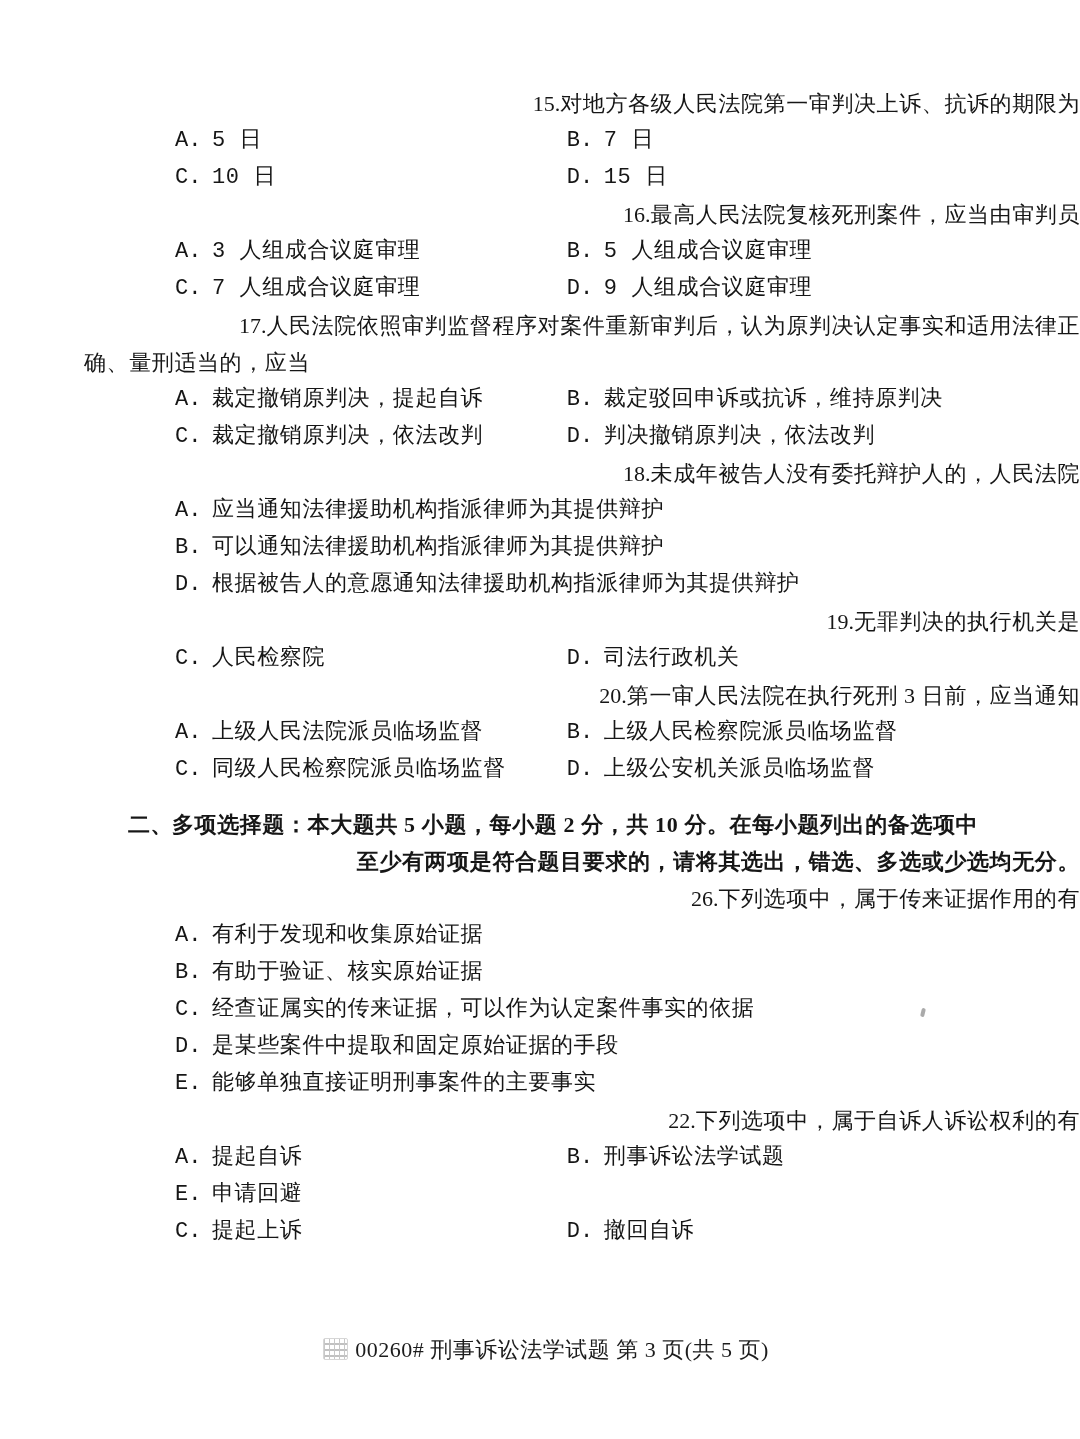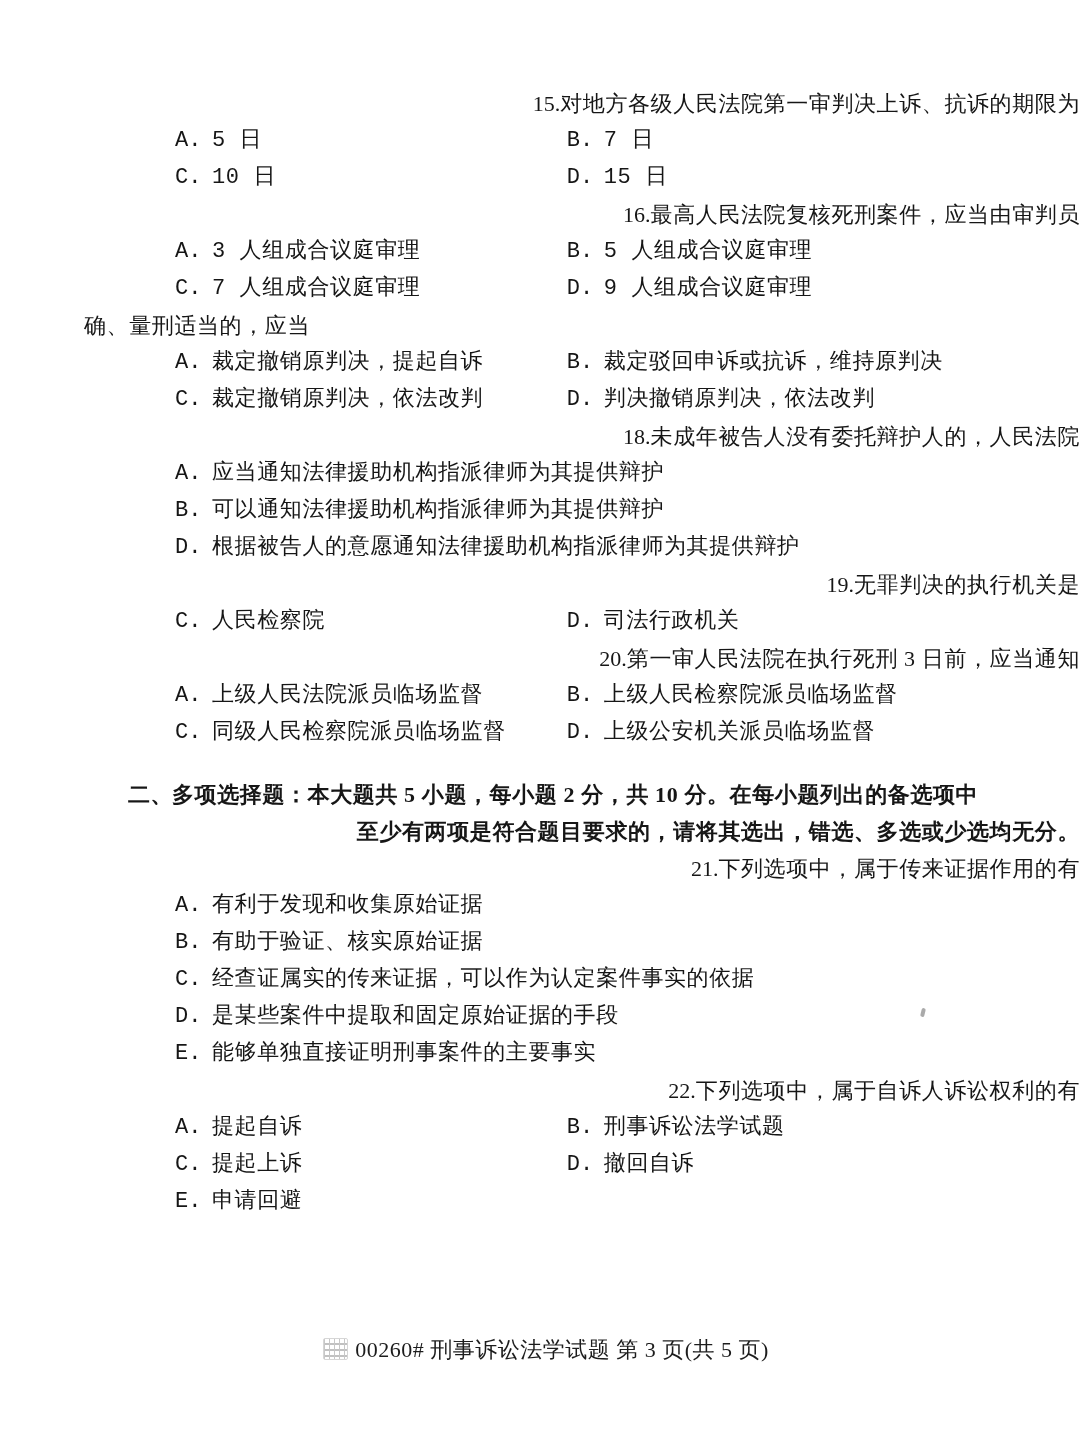--- a/index.html
+++ b/index.html
@@ -13,21 +13,21 @@
   .page{position:relative;width:1080px;height:1439px;background:#fff;}
   .content{position:absolute;top:85px;left:0;width:1080px;}
   .row{height:37px;line-height:37px;font-size:22px;white-space:nowrap;letter-spacing:0.6px;}
   .q-row{padding-left:60px;text-align:right;}
   .q-num{display:inline-block;width:44px;letter-spacing:0;}
   .q-cont{padding-left:84px;}
   .opt-row{padding-left:175px;font-family:Liberation Mono, monospace;}
   .opt{display:inline-block;}
   .opt-first{display:inline-block;width:378px;}
   .opt-label{display:inline-block;width:37px;letter-spacing:0;}
-  .sec-header{margin-top:25px;font-weight:bold;}
+  .sec-header{margin-top:18px;font-weight:bold;}
   .sec-row1{padding-left:128px;}
   .sec-label{display:inline-block;width:44px;}
   .sec-row2{padding-left:74px;text-align:right;}
   .footer{
     position:absolute;top:1331px;left:0;width:100%;
     height:37px;line-height:37px;text-align:center;
     font-size:22px;letter-spacing:0.5px;color:#1c1c1c;
     transform:translateX(6px);
   }
   .stamp{
@@ -67,20 +67,21 @@
         <span class="opt-first"><span class="opt-label">A.</span><span>3 人组成合议庭审理</span></span>
         <span class="opt"><span class="opt-label">B.</span><span>5 人组成合议庭审理</span></span>
       </div>
       <div class="row opt-row">
         <span class="opt-first"><span class="opt-label">C.</span><span>7 人组成合议庭审理</span></span>
         <span class="opt"><span class="opt-label">D.</span><span>9 人组成合议庭审理</span></span>
       </div>
     </div>
 
     <div>
+      <div class="row q-row"><span class="q-num">17.</span><span>人民法院依照审判监督程序对案件重新审判后，认为原判决认定事实和适用法律正</span></div>
       <div class="row q-cont"><span>确、量刑适当的，应当</span></div>
       <div class="row opt-row">
         <span class="opt-first"><span class="opt-label">A.</span><span>裁定撤销原判决，提起自诉</span></span>
         <span class="opt"><span class="opt-label">B.</span><span>裁定驳回申诉或抗诉，维持原判决</span></span>
       </div>
       <div class="row opt-row">
         <span class="opt-first"><span class="opt-label">C.</span><span>裁定撤销原判决，依法改判</span></span>
         <span class="opt"><span class="opt-label">D.</span><span>判决撤销原判决，依法改判</span></span>
       </div>
     </div>
@@ -111,39 +112,39 @@
         <span class="opt"><span class="opt-label">D.</span><span>上级公安机关派员临场监督</span></span>
       </div>
     </div>
 
     <div class="sec-header">
       <div class="row sec-row1"><span class="sec-label">二、</span><span>多项选择题：本大题共 5 小题，每小题 2 分，共 10 分。在每小题列出的备选项中</span></div>
       <div class="row sec-row2"><span>至少有两项是符合题目要求的，请将其选出，错选、多选或少选均无分。</span></div>
     </div>
 
     <div>
-      <div class="row q-row"><span class="q-num">21.</span><span>下列选项中，属于传来证据作用的有</span></div>
+      <div class="row q-row"><span class="q-num">26.</span><span>下列选项中，属于传来证据作用的有</span></div>
       <div class="row opt-row"><span class="opt-label">A.</span><span>有利于发现和收集原始证据</span></div>
       <div class="row opt-row"><span class="opt-label">B.</span><span>有助于验证、核实原始证据</span></div>
       <div class="row opt-row"><span class="opt-label">C.</span><span>经查证属实的传来证据，可以作为认定案件事实的依据</span></div>
       <div class="row opt-row"><span class="opt-label">D.</span><span>是某些案件中提取和固定原始证据的手段</span></div>
       <div class="row opt-row"><span class="opt-label">E.</span><span>能够单独直接证明刑事案件的主要事实</span></div>
     </div>
 
     <div>
       <div class="row q-row"><span class="q-num">22.</span><span>下列选项中，属于自诉人诉讼权利的有</span></div>
       <div class="row opt-row">
         <span class="opt-first"><span class="opt-label">A.</span><span>提起自诉</span></span>
         <span class="opt"><span class="opt-label">B.</span><span>刑事诉讼法学试题</span></span>
       </div>
+      <div class="row opt-row"><span class="opt-label">E.</span><span>申请回避</span></div>
       <div class="row opt-row">
         <span class="opt-first"><span class="opt-label">C.</span><span>提起上诉</span></span>
         <span class="opt"><span class="opt-label">D.</span><span>撤回自诉</span></span>
       </div>
-      <div class="row opt-row"><span class="opt-label">E.</span><span>申请回避</span></div>
     </div>
 
   </div>
 
   <span class="tick-artifact"></span>
 
   <div class="footer">
     <span class="stamp"></span><span>00260# 刑事诉讼法学试题 第 3 页(共 5 页)</span>
   </div>
 </div>

